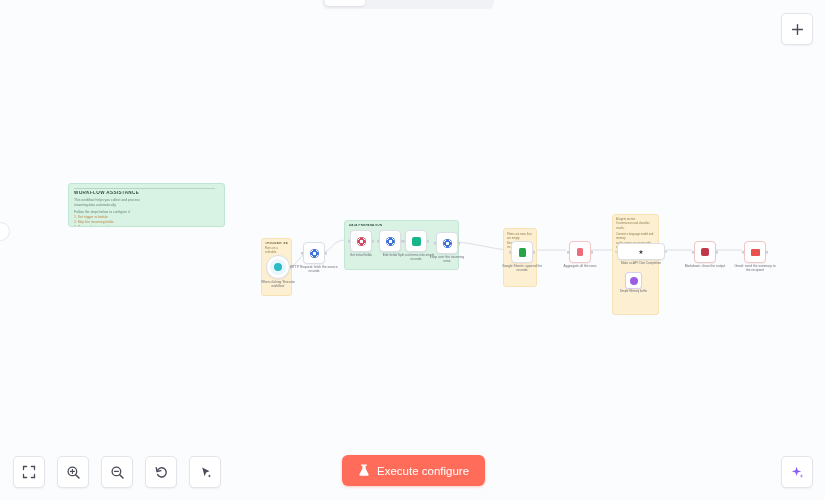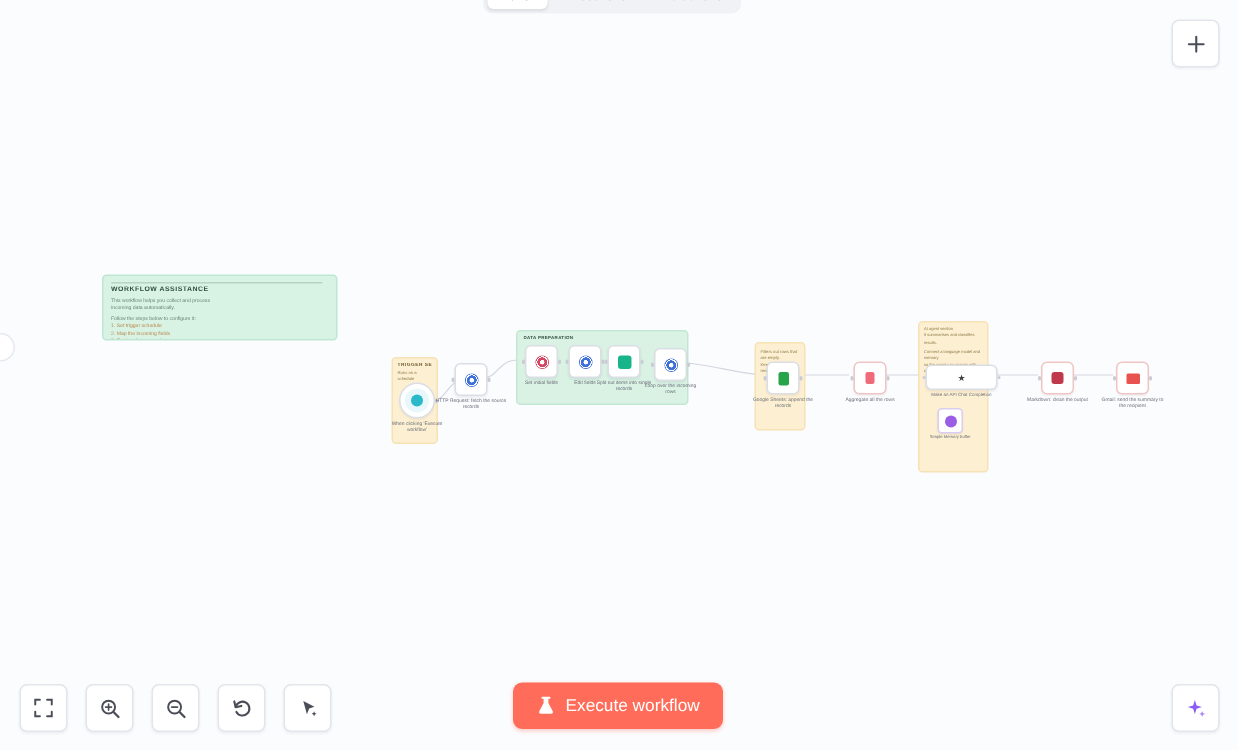--- a/index.html
+++ b/index.html
@@ -325,14 +325,14 @@
       <path d="M11.4 9.2 l.5 1.2 1.2.5 -1.2.5 -.5 1.2 -.5-1.2 -1.2-.5 1.2-.5 Z" fill="#4a4d57"></path>
     </svg>
   </div>
 </div>
 
 <button id="execute-workflow">
   <svg width="12" height="13" viewBox="0 0 12 13">
     <path d="M4.4 1.2h3.2v3.4l2.9 5.6a1.1 1.1 0 0 1-1 1.6H2.5a1.1 1.1 0 0 1-1-1.6l2.9-5.6Z" fill="#fff"></path>
     <path d="M3.6 1.2h4.8" stroke="#fff" stroke-width="1.3" stroke-linecap="round"></path>
   </svg>
-  <span>Execute workflow</span>
+  <span>Execute configure</span>
 </button>
 
 </body></html>

